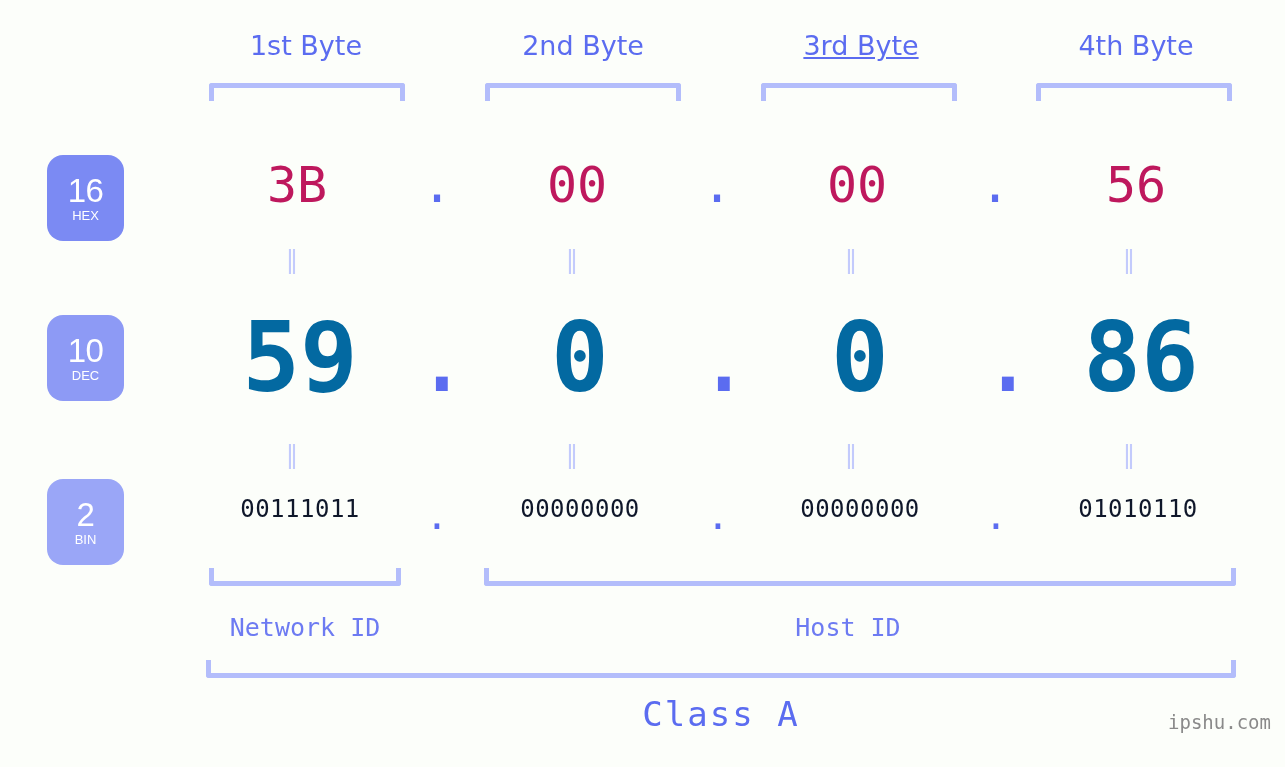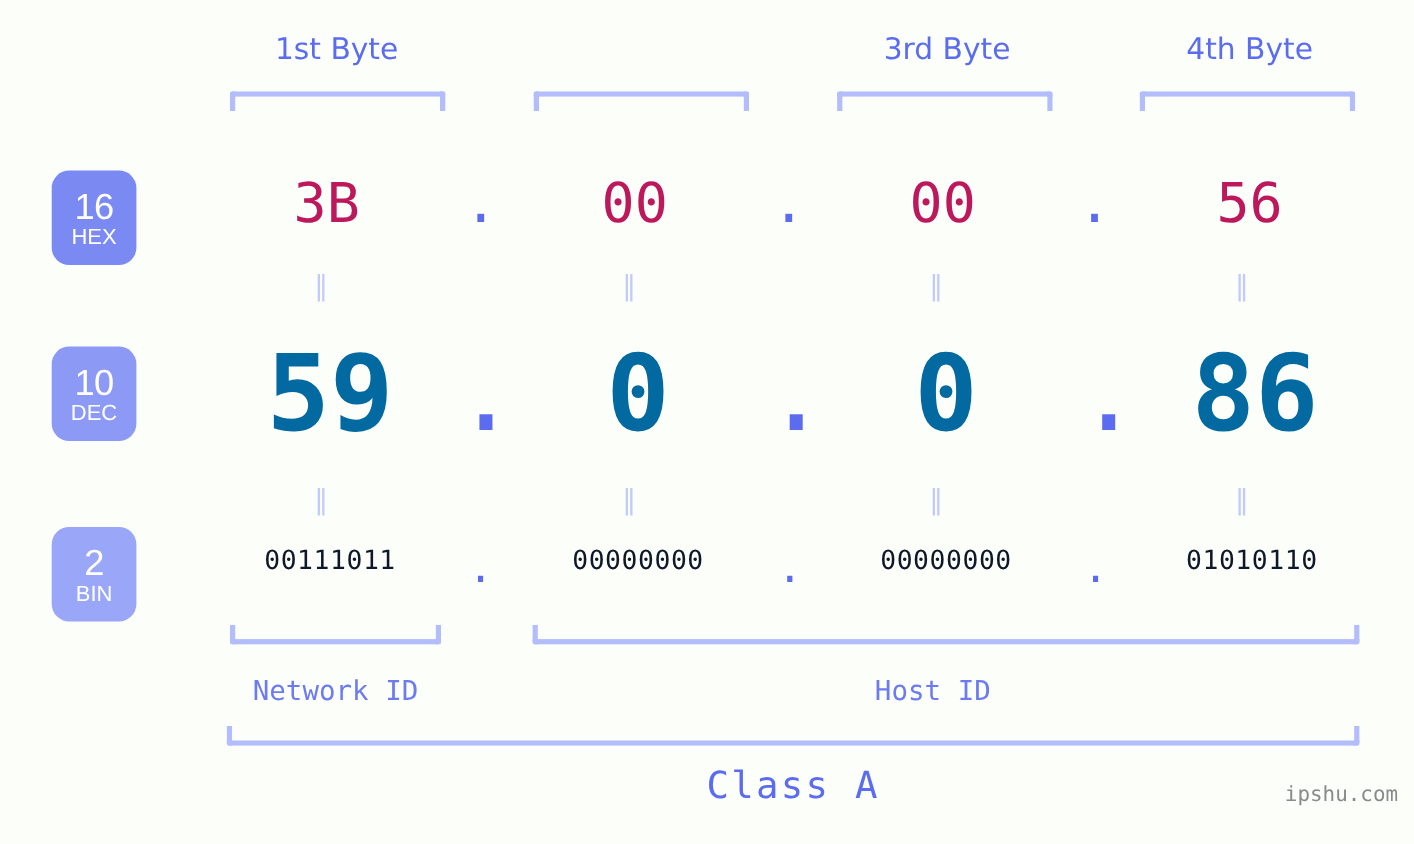--- a/index.html
+++ b/index.html
@@ -71,21 +71,21 @@
     color: #ffffff;
     line-height: 1;
   }
   .badge .num {
     font-size: 33px;
     font-weight: 400;
     font-family: "Liberation Sans", sans-serif;
     letter-spacing: -0.5px;
   }
   .badge .nm {
-    font-size: 20px;
+    font-size: 13px;
     font-weight: 400;
     font-family: "Liberation Sans", sans-serif;
     margin-top: 2px;
   }
 
   
   .row {
     position: absolute;
     left: 0;
     width: 1285px;
@@ -188,21 +188,22 @@
     color: #8a8a8a;
     letter-spacing: 0px;
   }
 </style>
 </head>
 <body>
 
 <div id="stage">
 
   <div class="byte-label" style="left:176px;">1st Byte</div>
-  <div class="byte-label" style="left:731px;">3rd Byte</div>
+  <div class="byte-label" style="left:453px;">2nd Byte</div>
+  <div class="byte-label" style="left:731px;text-decoration:underline;">3rd Byte</div>
   <div class="byte-label" style="left:1006px;">4th Byte</div>
 
   <div class="bracket-top" style="left:209px; top:83px; width:196px;"></div>
   <div class="bracket-top" style="left:485px; top:83px; width:196px;"></div>
   <div class="bracket-top" style="left:761px; top:83px; width:196px;"></div>
   <div class="bracket-top" style="left:1036px; top:83px; width:196px;"></div>
 
   <div class="badge" style="top:155px; background:#7b8af3;">
     <span class="num">16</span>
     <span class="nm">HEX</span>

